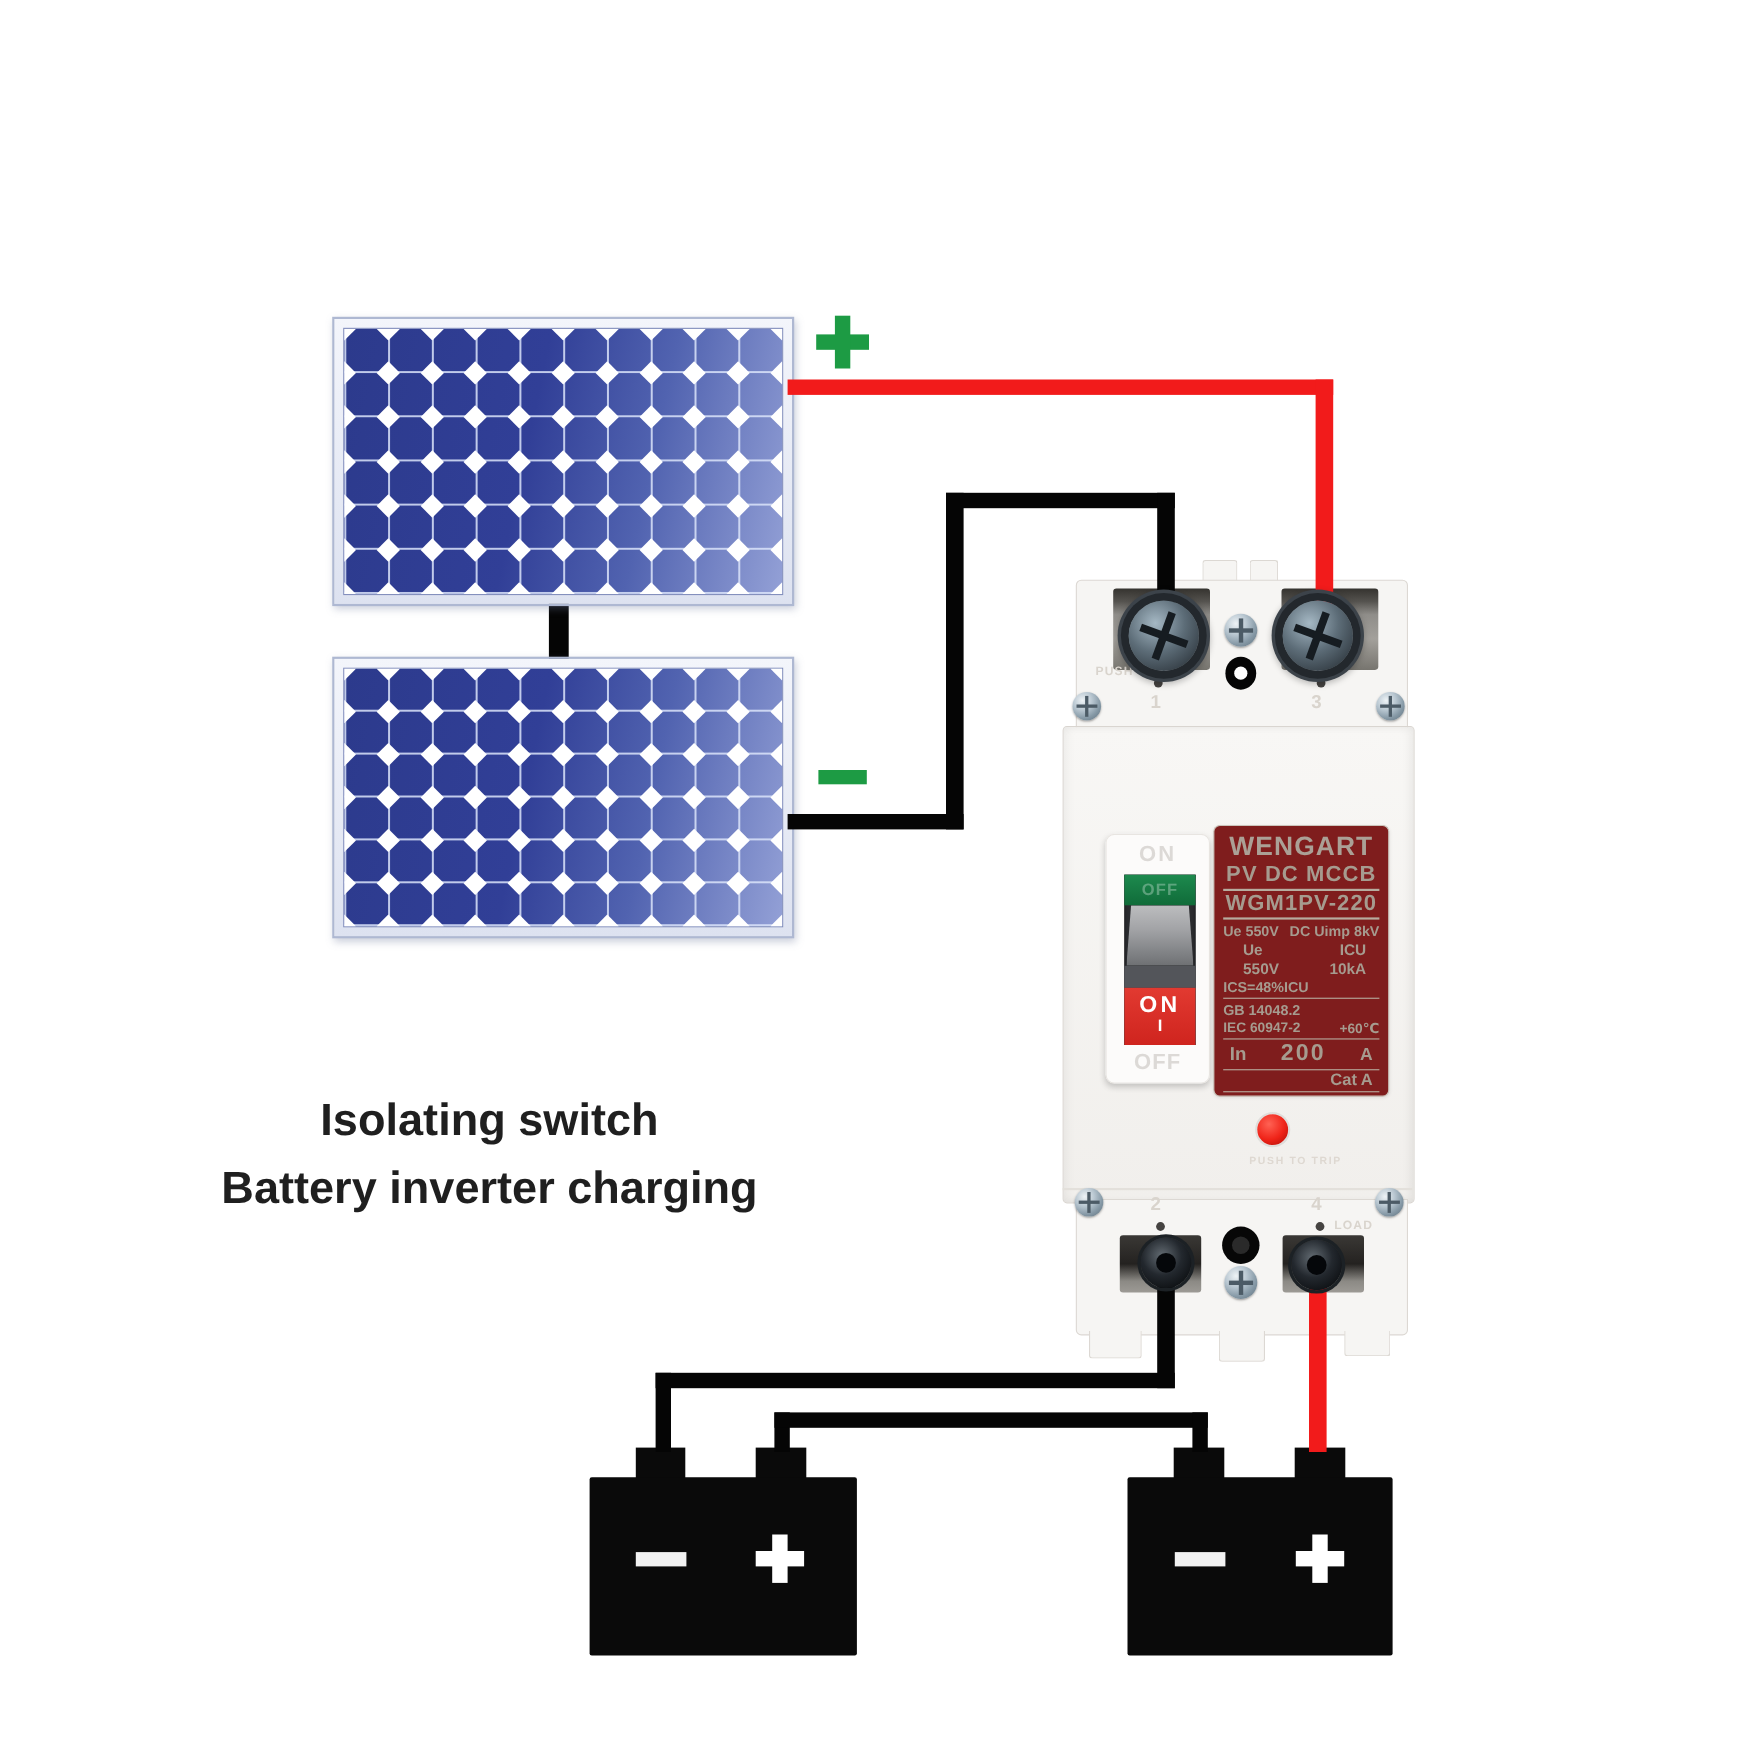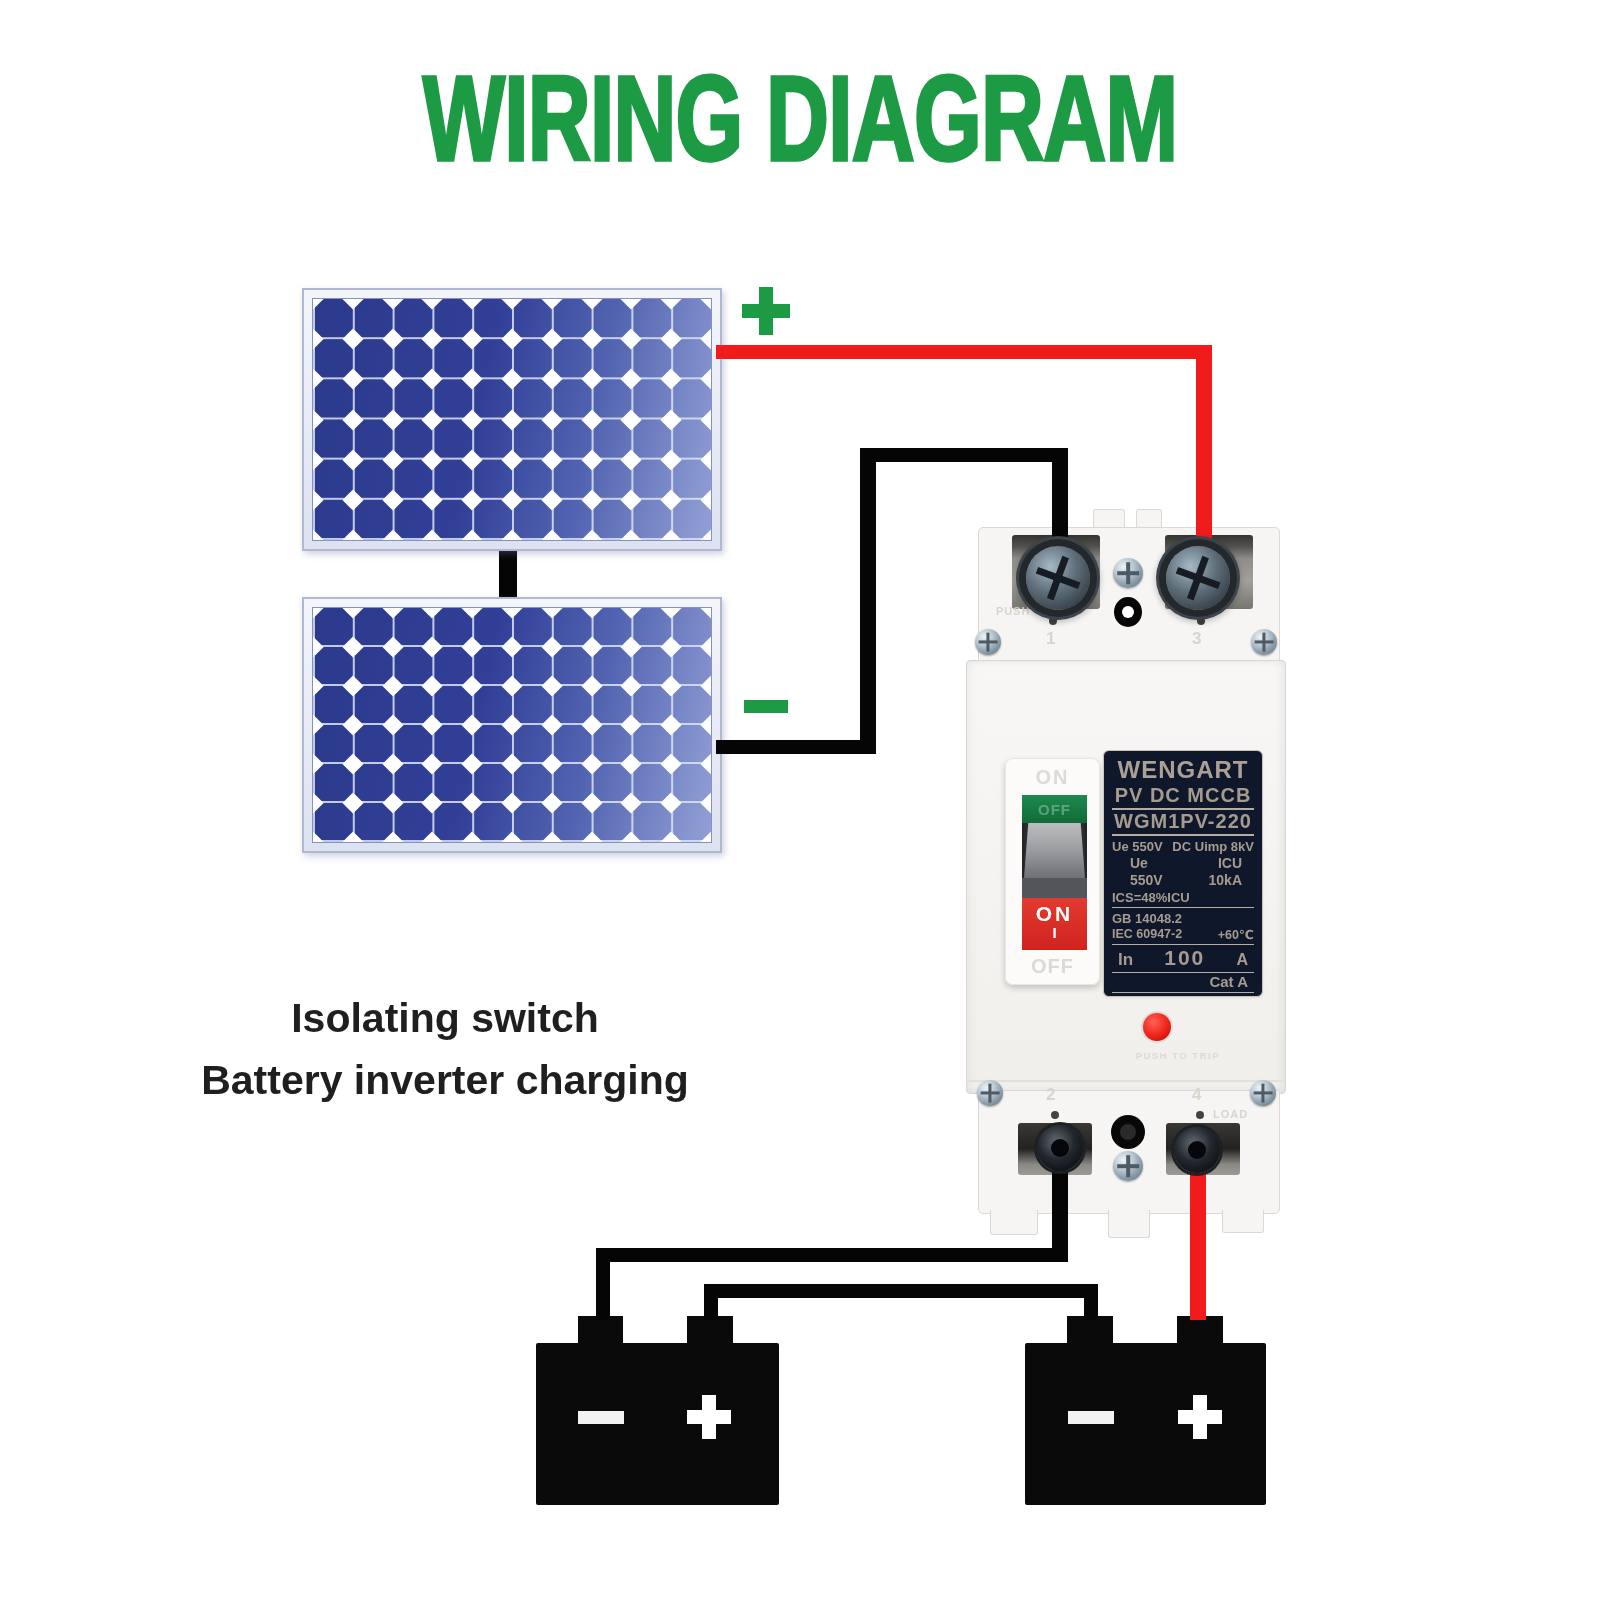--- a/index.html
+++ b/index.html
@@ -93,21 +93,21 @@
            font-size:15px;font-weight:700;text-align:center;line-height:30px;letter-spacing:1px;}
   .w-handle{position:absolute;left:2px;top:28px;width:61px;height:55px;
            background:linear-gradient(180deg,#bcbdbf 0%,#a2a3a6 40%,#86888b 72%,#6e7073 100%);
            clip-path:polygon(7% 0,93% 0,100% 100%,0 100%);}
   .w-dark{position:absolute;left:0;top:83px;width:100%;height:20px;background:#53555a;}
   .w-red{position:absolute;left:0;top:103px;width:100%;height:52px;background:linear-gradient(180deg,#e23a31,#cf241e);
          color:#ffffff;text-align:center;}
   .w-red .onl{font-size:21px;font-weight:700;letter-spacing:3px;margin-top:4px;}
   .w-red .mark{font-size:15px;font-weight:700;line-height:14px;}
 
-  .label{position:absolute;left:143px;top:245px;width:160px;height:247px;background:#0f172a;
+  .label{position:absolute;left:143px;top:245px;width:160px;height:247px;background:#7f1d1d;
          border:1px solid #cbc4bb;border-radius:6px;color:#a69b8f;box-sizing:border-box;
          padding:5px 8px 4px 8px;box-shadow:0 1px 3px rgba(0,0,0,.08);}
   .label .row{white-space:nowrap;}
   .brand{text-align:center;font-size:24px;font-weight:700;letter-spacing:1px;color:#aba096;}
   .product{text-align:center;font-size:20px;font-weight:700;letter-spacing:1px;border-bottom:2px solid #b7ac9f;padding-bottom:1px;}
   .model{text-align:center;font-size:20px;font-weight:700;letter-spacing:1px;border-bottom:2px solid #b7ac9f;padding-bottom:1px;}
   .rating{display:flex;justify-content:space-between;font-size:13px;font-weight:700;margin-top:3px;}
   .two{display:flex;justify-content:space-between;font-size:14px;font-weight:700;padding:0 12px 0 18px;margin-top:1px;}
   .ics{font-size:13px;font-weight:700;border-bottom:1.5px solid #b7ac9f;margin-top:2px;padding-bottom:2px;}
   .gb{font-size:13px;font-weight:700;margin-top:3px;}
@@ -147,23 +147,20 @@
 
   
   .caption{position:absolute;left:120px;top:988px;width:650px;text-align:center;color:#1f1f1f;
            font-size:41px;font-weight:700;line-height:1.5;z-index:2;}
 </style>
 </head>
 <body>
 
 <div class="canvas">
 
-  <div class="title">
-    <span>WIRING DIAGRAM</span>
-  </div>
 
   <div class="panel panel1">
     <div class="panel-cells">
         <div class="diamond" style="left: 0%; top: 0%;"></div>
         <div class="diamond" style="left: 0%; top: 16.6667%;"></div>
         <div class="diamond" style="left: 0%; top: 33.3333%;"></div>
         <div class="diamond" style="left: 0%; top: 50%;"></div>
         <div class="diamond" style="left: 0%; top: 66.6667%;"></div>
         <div class="diamond" style="left: 0%; top: 83.3333%;"></div>
         <div class="diamond" style="left: 0%; top: 100%;"></div>
@@ -392,21 +389,21 @@
         <span>10kA</span>
       </div>
       <div class="row ics">ICS=48%ICU</div>
       <div class="row gb">GB 14048.2</div>
       <div class="row iec">
         <span>IEC 60947-2</span>
         <span>+60℃</span>
       </div>
       <div class="row inrow">
         <span class="inl">In</span>
-        <span class="inv">100</span>
+        <span class="inv">200</span>
         <span class="inu">A</span>
       </div>
       <div class="row catrow">Cat A</div>
     </div>
 
     <div class="tripbtn"></div>
     <div class="ptt">PUSH TO TRIP</div>
     <div class="seam"></div>
 
     <div class="screw-s d26" style="left:17px;top:575px;"></div>

